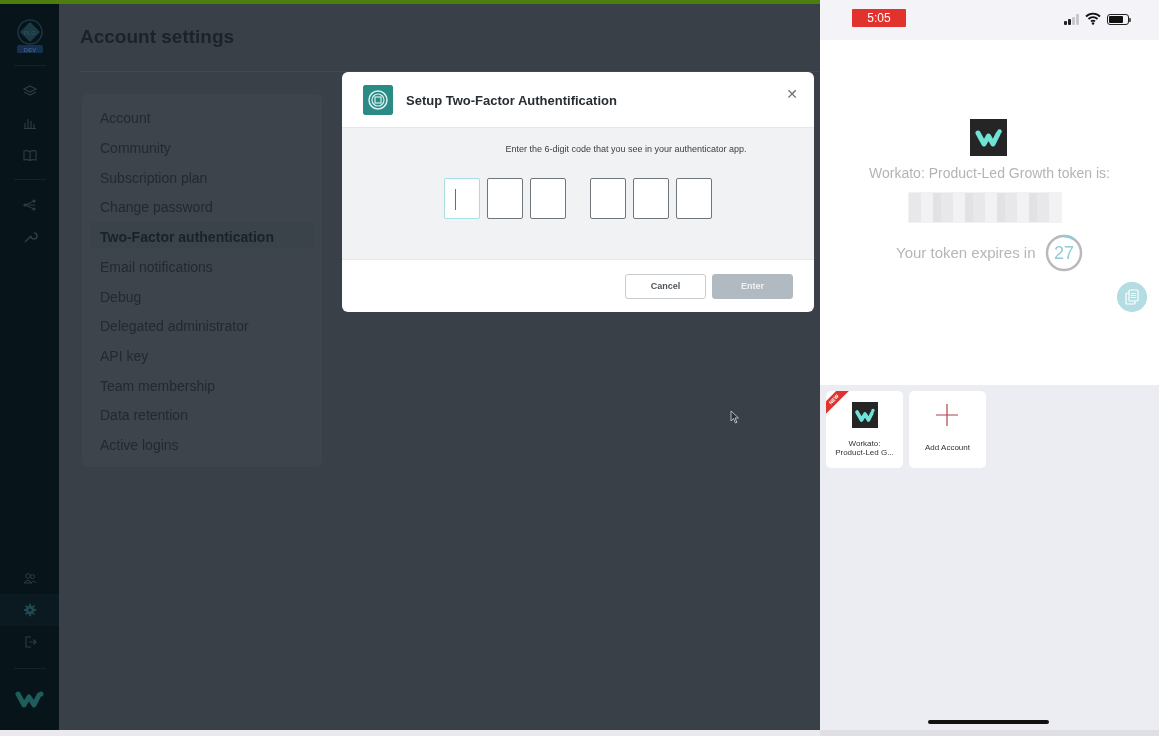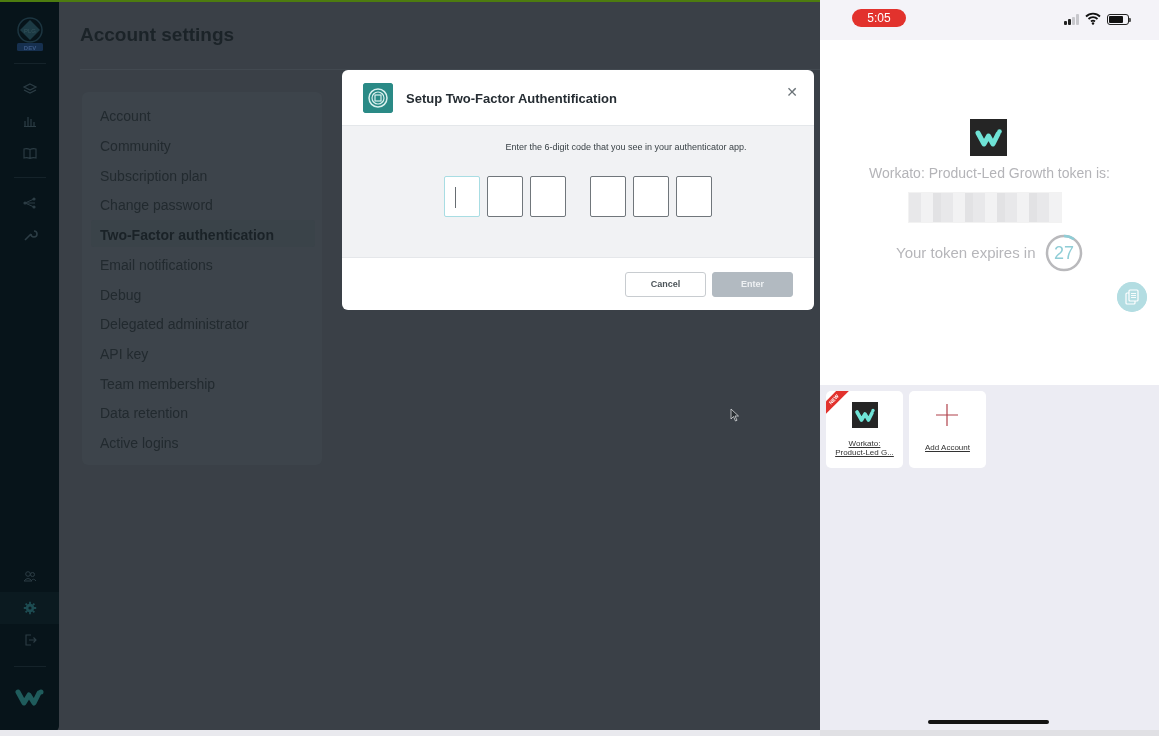--- a/index.html
+++ b/index.html
@@ -1,20 +1,20 @@
 <!DOCTYPE html>
 <html><head>
 <meta charset="utf-8">
 <style>
   * { box-sizing: border-box; margin: 0; padding: 0; }
   html, body { width: 1159px; height: 736px; overflow: hidden; background: #e9e9ee; font-family: "Liberation Sans", sans-serif; }
   .stage { position: relative; width: 1159px; height: 736px; }
 
   
-  .webapp { position: absolute; left: 0; top: 0; width: 820px; height: 730px; background: #3a4047; overflow: hidden; border-top: 2px solid #4d7c0f; }
+  .webapp { position: absolute; left: 0; top: 0; width: 820px; height: 730px; background: #3a4047; overflow: hidden; border-top: 4px solid #4d7c0f; }
   .nav { position: absolute; left: 0; top: 0; width: 59px; height: 730px; background: #07141a; border-radius: 0 0 6px 0; }
   .nav .logo { position: absolute; left: 14px; top: 14px; width: 32px; height: 36px; }
   .nav .divider { position: absolute; left: 14px; width: 32px; height: 1px; background: #15232a; }
   .nav .nav-icon { position: absolute; left: 22px; width: 16px; height: 16px; color: #2c3d45; font-size: 12px; text-align: center; line-height: 16px; }
   .nav .active-bg { position: absolute; left: 0; top: 590px; width: 59px; height: 32px; background: #0b1a20; }
 
   .page-title { position: absolute; left: 80px; top: 22px; font-size: 19px; font-weight: bold; color: #1b2328; }
   .title-rule { position: absolute; left: 80px; top: 67px; width: 740px; height: 1px; background: #424950; }
   .settings-card { position: absolute; left: 82px; top: 90px; width: 240px; height: 373px; background: #3d444b; border-radius: 6px; }
   .settings-item { position: absolute; left: 18px; font-size: 14px; color: #222a2f; }
@@ -34,21 +34,21 @@
   .code-box .caret { position: absolute; left: 10px; top: 10px; width: 1px; height: 21px; background: #676d72; }
   .modal-footer { position: absolute; top: 189px; left: 0; width: 472px; height: 51px; }
   .btn { position: absolute; top: 13px; height: 25px; font-size: 9px; font-weight: bold; text-align: center; line-height: 23px; border-radius: 3px; cursor: pointer; }
   .btn-cancel { left: 283px; width: 81px; background: #fff; border: 1px solid #c8ccd0; color: #4c5459; }
   .btn-verify { left: 370px; width: 81px; background: #b2bac1; border: 1px solid #b2bac1; color: #eef1f3; }
 
   
   .phone { position: absolute; left: 820px; top: 0; width: 339px; height: 736px; background: #ececf3; }
   .phone-top { position: absolute; left: 0; top: 0; width: 339px; height: 385px; background: #fff; }
   .status-bar { position: absolute; left: 0; top: 0; width: 339px; height: 40px; background: #f4f3f8; }
-  .time-pill { position: absolute; left: 32px; top: 9px; width: 54px; height: 18px; background: #e2322d; border-radius: 9px; color: #fff; font-size: 12px; text-align: center; line-height: 18px; }
+  .time-pill { position: absolute; left: 32px; top: 9px; width: 54px; height: 18px; background: #e2322d; border-radius: 1px; color: #fff; font-size: 12px; text-align: center; line-height: 18px; }
   .signal { position: absolute; left: 244px; top: 14px; width: 18px; height: 11px; }
   .signal span { position: absolute; bottom: 0; width: 3px; background: #c7c7cc; border-radius: 1px; }
   .wifi { position: absolute; left: 265px; top: 12px; width: 16px; height: 13px; }
   .battery { position: absolute; left: 287px; top: 14px; width: 22px; height: 11px; border: 1px solid #222; border-radius: 3px; padding: 1px; }
   .battery .fill { width: 80%; height: 100%; background: #111; border-radius: 1px; }
   .battery .nub { position: absolute; right: -3px; top: 3px; width: 2px; height: 4px; background: #555; border-radius: 0 1px 1px 0; }
   .search-row { position: absolute; left: 0; top: 40px; width: 339px; height: 38px; background: #f4f3f8; }
   .search-field { position: absolute; left: 6px; top: 6px; width: 291px; height: 24px; background: #fff; border-radius: 7px; }
   .search-icon { position: absolute; left: 6px; top: 5px; width: 14px; height: 14px; }
   .search-placeholder { position: absolute; left: 21px; top: 5px; font-size: 11px; color: #8e8e93; }
@@ -59,21 +59,21 @@
   .token-value { position: absolute; left: 88px; top: 192px; width: 154px; height: 31px; background: repeating-linear-gradient(90deg, #e8e8ea 0 12px, #f2f2f3 12px 24px, #e2e2e4 24px 32px); border: 1px solid #f2f2f2; filter: blur(0.6px); }
   .expires-label { position: absolute; left: 76px; top: 244px; font-size: 15px; color: #b6b6ba; }
   .countdown { position: absolute; left: 224px; top: 233px; width: 40px; height: 40px; }
   .countdown-num { position: absolute; left: 224px; top: 243px; width: 40px; text-align: center; font-size: 18px; color: #8fcdd6; }
   .copy-button { position: absolute; left: 297px; top: 282px; width: 30px; height: 30px; border-radius: 15px; background: #b3dde2; cursor: pointer; }
 
   .tile { position: absolute; top: 391px; width: 77px; height: 77px; background: #fff; border-radius: 5px; overflow: hidden; cursor: pointer; }
   .tile-1 { left: 6px; }
   .tile-2 { left: 89px; }
   .tile-logo { position: absolute; left: 26px; top: 11px; width: 26px; height: 26px; background: #252525; }
-  .tile-label { position: absolute; left: 2px; width: 73px; text-align: center; font-size: 8px; color: #333; line-height: 9px; text-decoration: underline; }
+  .tile-label { position: absolute; left: 2px; width: 73px; text-align: center; font-size: 8px; color: #333; line-height: 9px; }
   .new-ribbon { position: absolute; left: -12px; top: 4px; width: 40px; height: 9px; background: #e2322d; transform: rotate(-45deg); color: #fff; font-size: 5px; text-align: center; line-height: 9px; font-weight: bold; }
   .add-plus { position: absolute; left: 26px; top: 12px; width: 24px; height: 24px; }
   .home-indicator { position: absolute; left: 108px; top: 720px; width: 121px; height: 4px; background: #111; border-radius: 2px; }
   .phone-bottom-edge { position: absolute; left: 0; top: 730px; width: 339px; height: 6px; background: #e0e0e4; }
 </style>
 </head>
 <body>
 
 <div class="stage">
 

